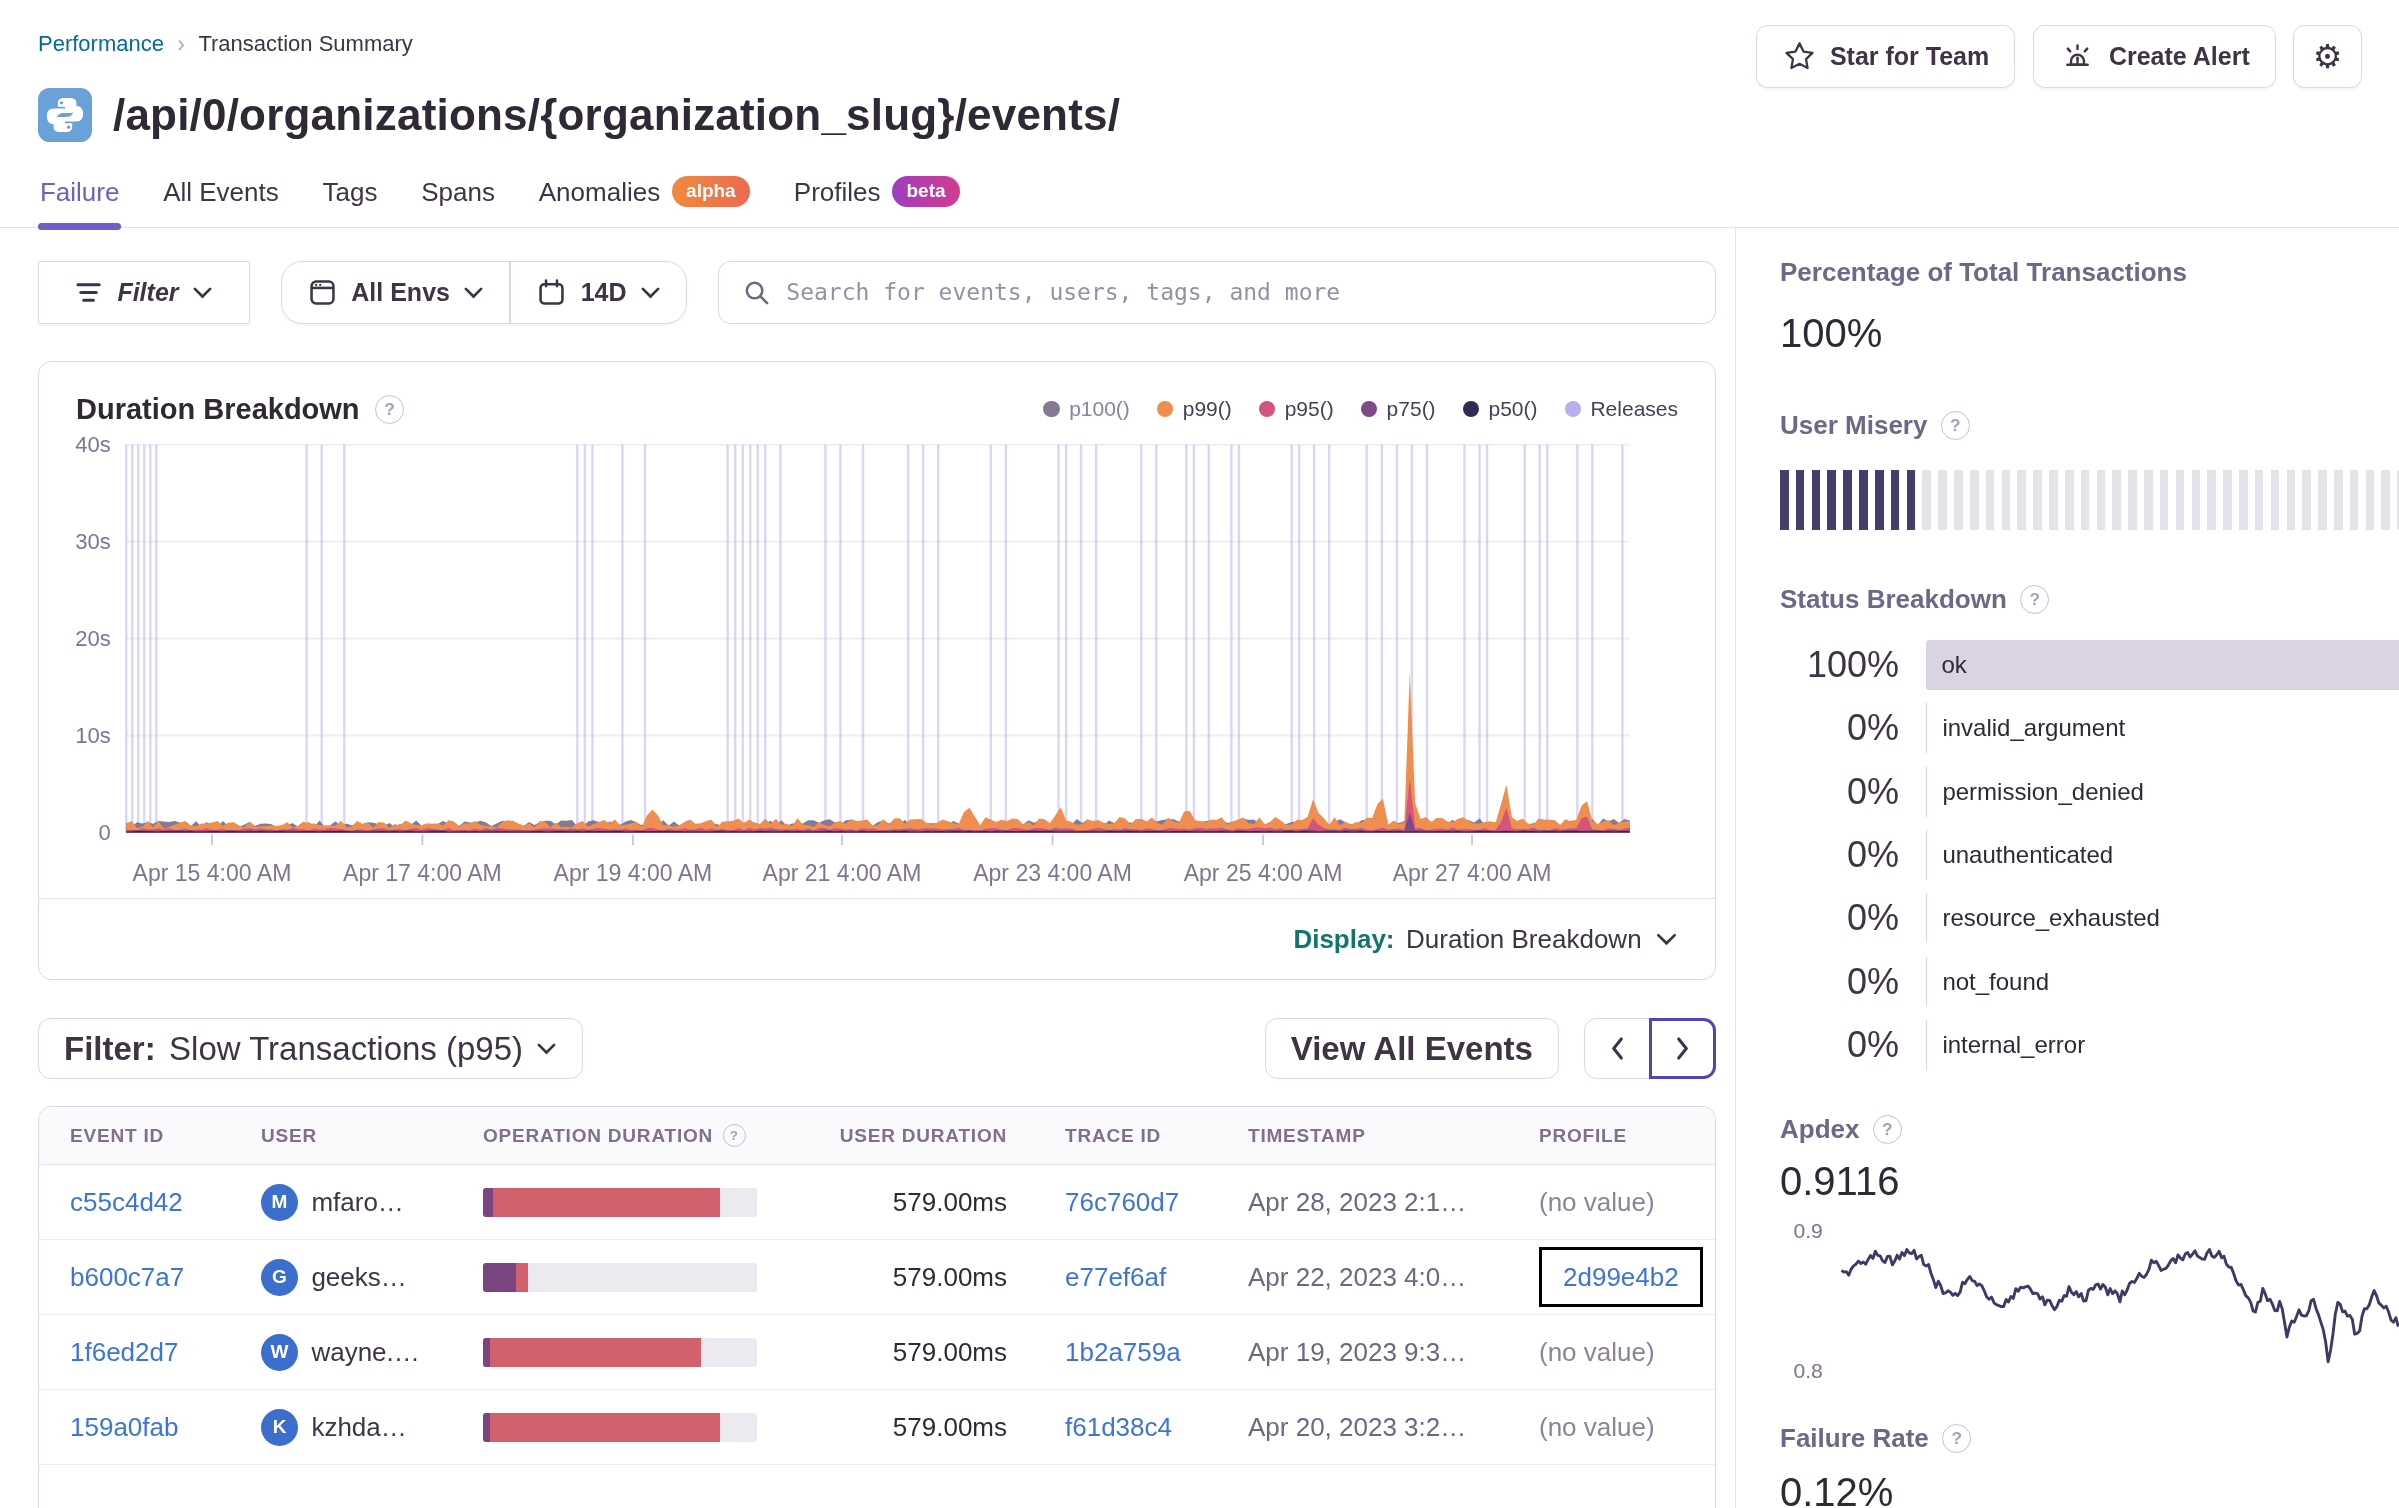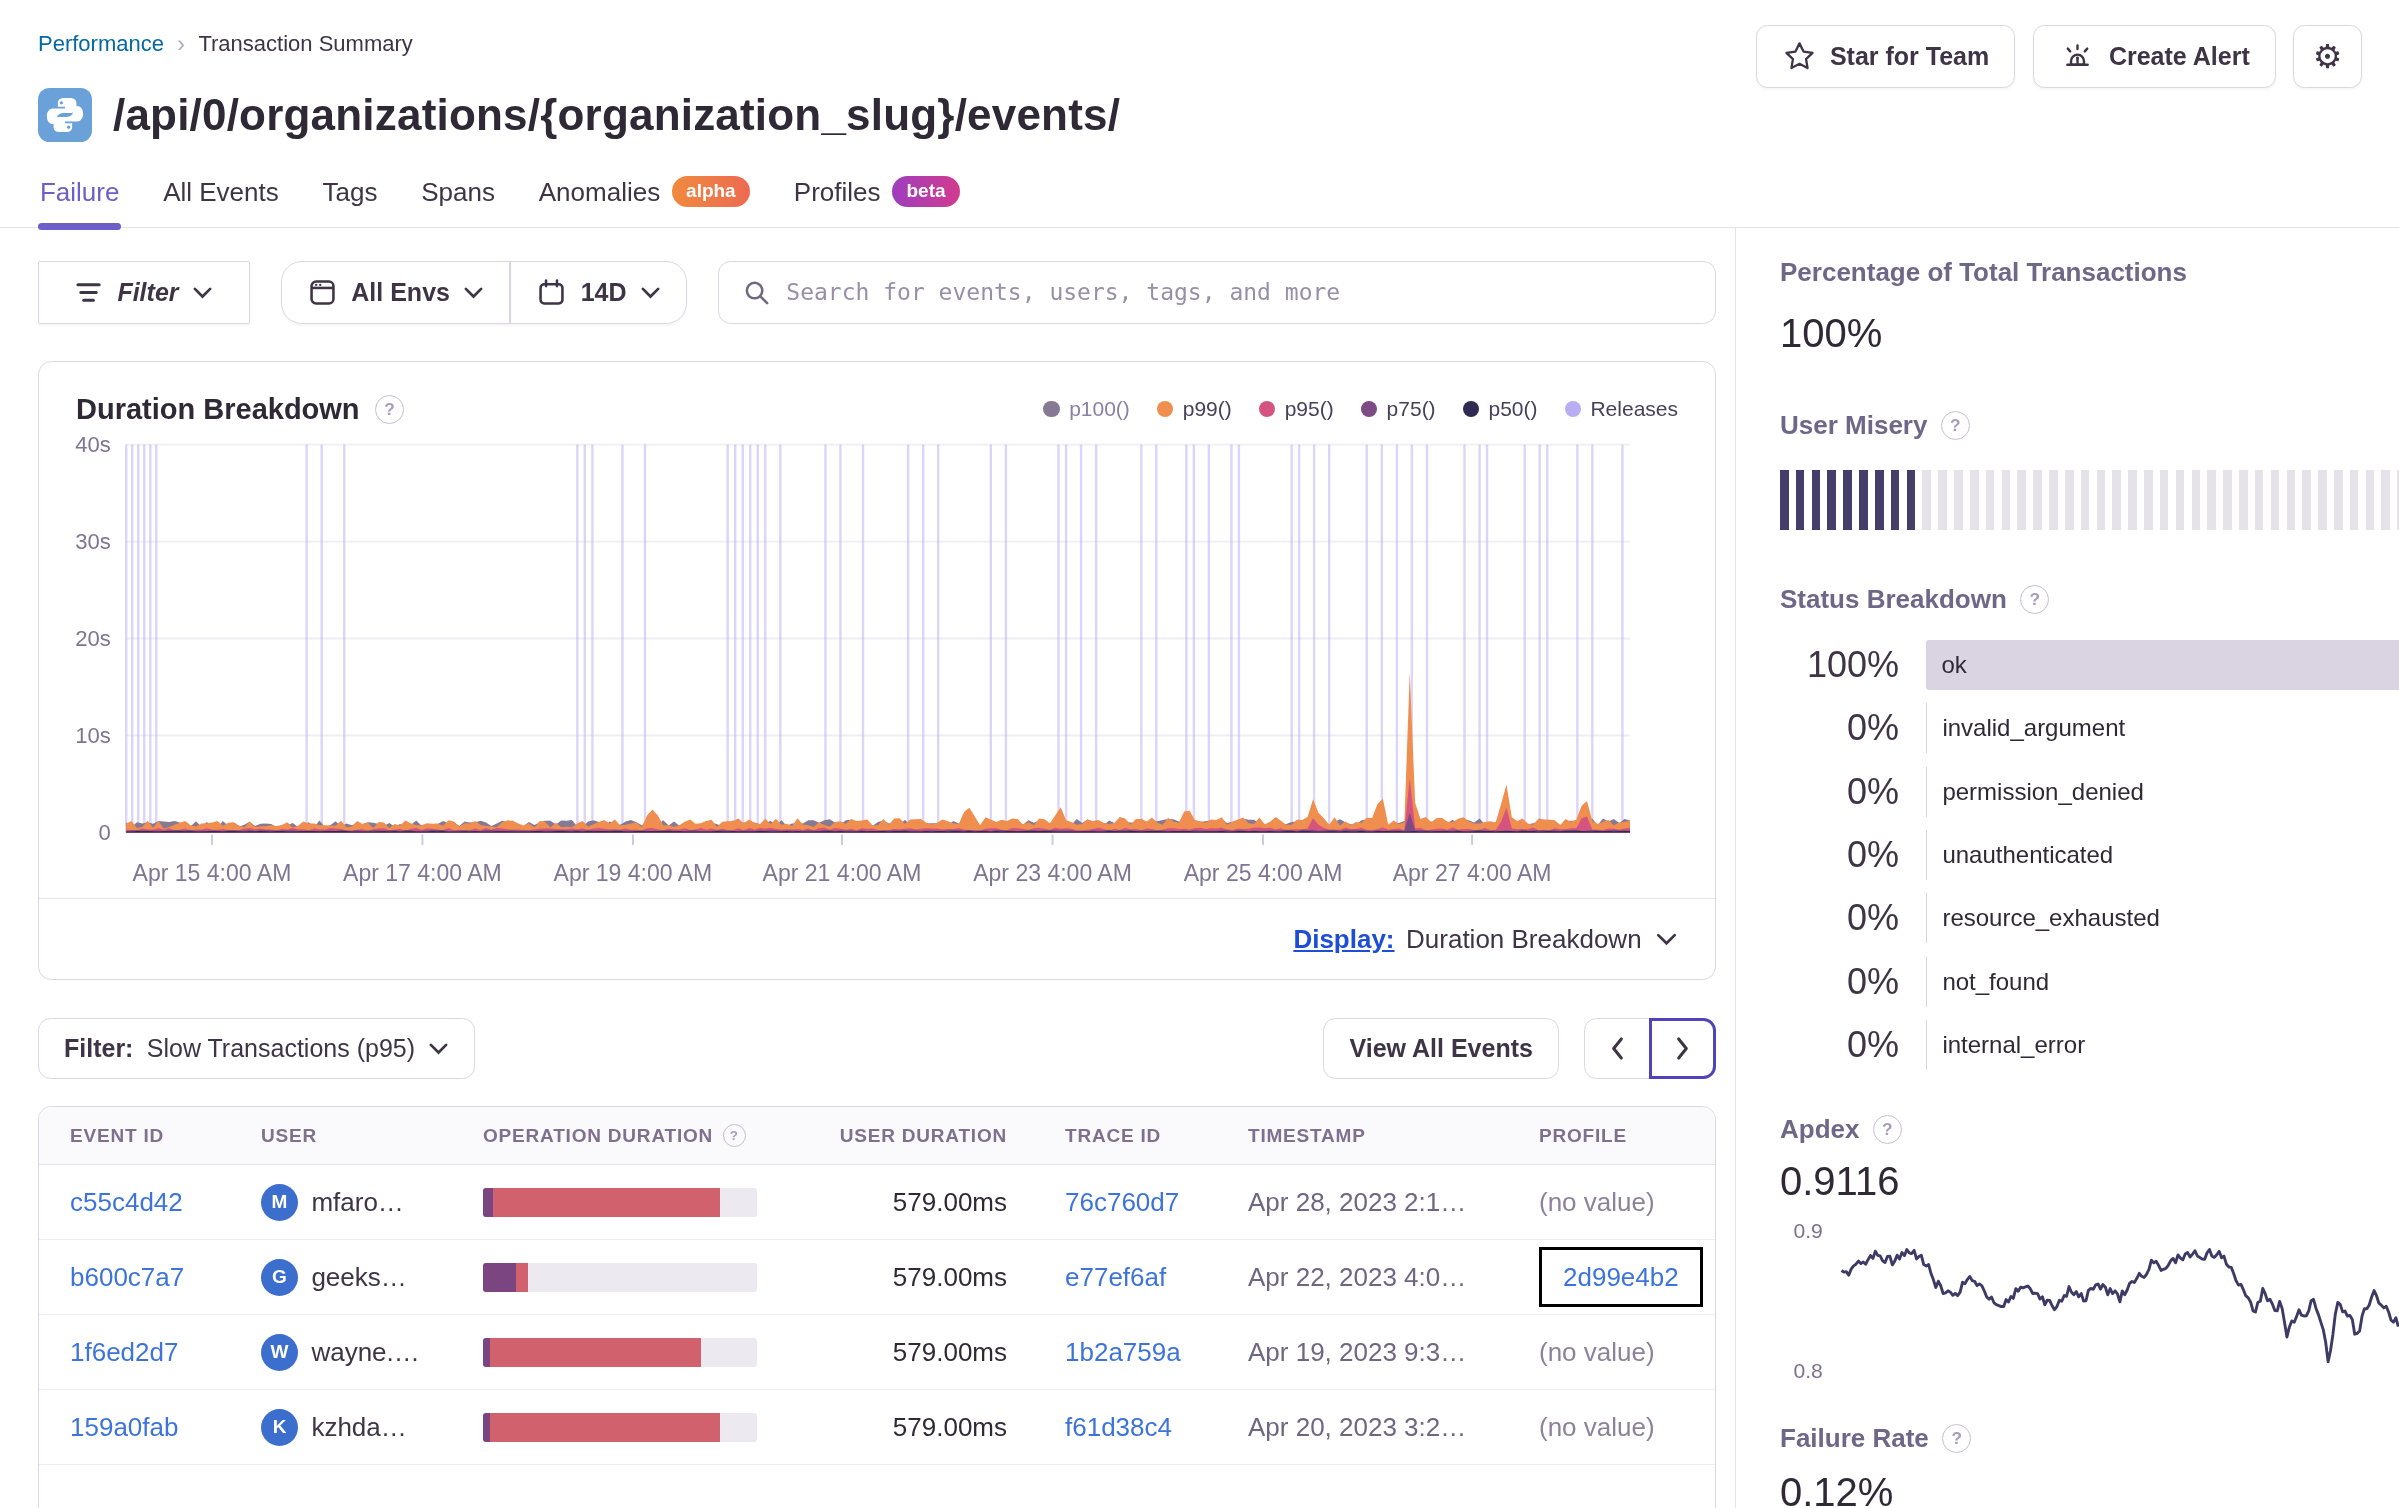--- a/index.html
+++ b/index.html
@@ -64,27 +64,27 @@
   .qmark { width:29px; height:29px; border:1.9px solid #c6bed2; border-radius:50%;
     color:#a79dbb; font-size:17.3px; font-weight:700; display:flex; align-items:center;
     justify-content:center; flex:none; }
   .legend { display:flex; align-items:center; gap:27px; }
   .legend-item { display:flex; align-items:center; gap:9.6px; font-size:21px; color:#46405a; cursor:pointer; }
   .legend-item .dot { width:16.3px; height:16.3px; border-radius:50%; }
   .legend-item.dim { color:#8b80a5; }
   .chart-wrap { padding:3.8px 17.3px 0 11.5px; }
   .card-foot { border-top:1.9px solid #e7e1ec; height:81px; display:flex; align-items:center;
     justify-content:flex-end; gap:11.5px; padding:0 37px; font-size:26px; }
-  .foot-label { font-weight:700; color:#1d4ed8;text-decoration:underline; }
+  .foot-label { font-weight:700; color:#0f766e; }
   .foot-value { color:#3e3446; display:flex; align-items:center; gap:13.4px; cursor:pointer; }
 
   
   .events-bar { margin-top:38px; display:flex; align-items:center; justify-content:space-between; }
   .pill { display:flex; align-items:center; gap:13.4px; height:61px; padding:0 25px;
-    border:1.9px solid #dcd6e3; border-radius:12.5px; font-size:25px; color:#3e3446;
+    border:1.9px solid #dcd6e3; border-radius:12.5px; font-size:33px; color:#3e3446;
     background:#fff; cursor:pointer; }
   .pill b { font-weight:700; }
   .events-right { display:flex; align-items:center; gap:25px; }
   .pager { display:flex; }
   .pager-btn { width:67px; height:61px; display:flex; align-items:center; justify-content:center;
     background:#fff; border:1.9px solid #dcd6e3; cursor:pointer; }
   .pager-btn.prev { border-radius:12.5px 0 0 12.5px; }
   .pager-btn.next { border-radius:0 12.5px 12.5px 0; border:3.8px solid #5143bb; margin-left:-1.9px; z-index:2; }
 
   

